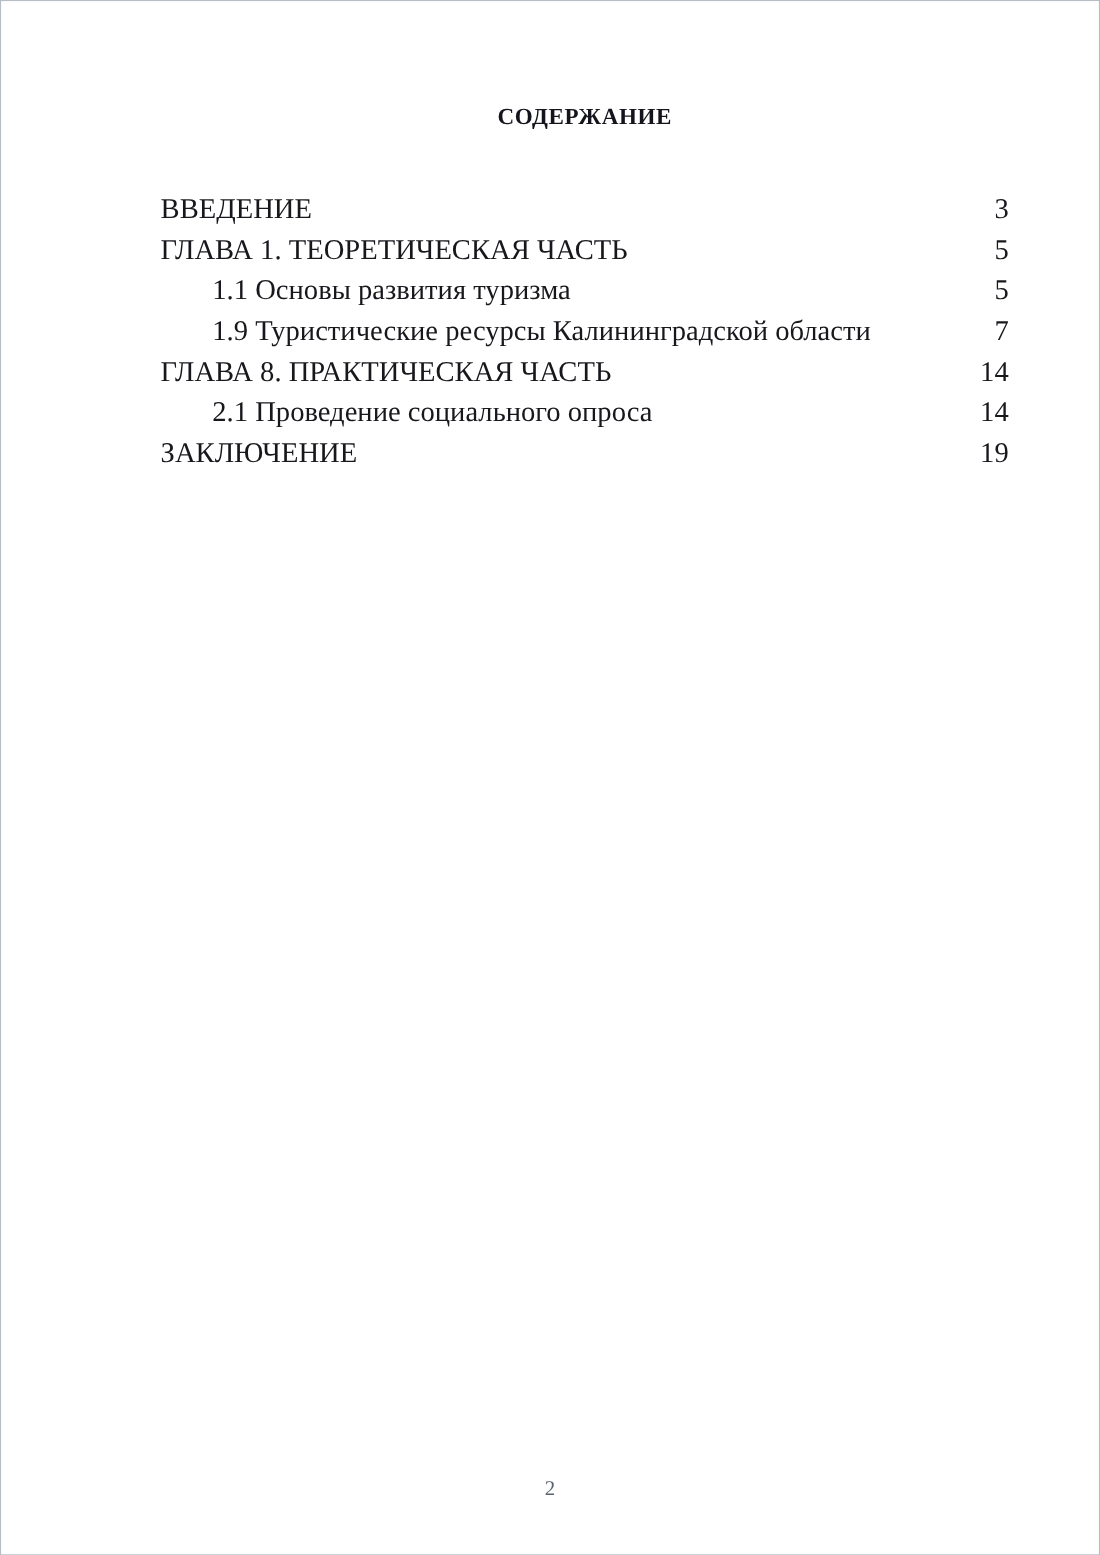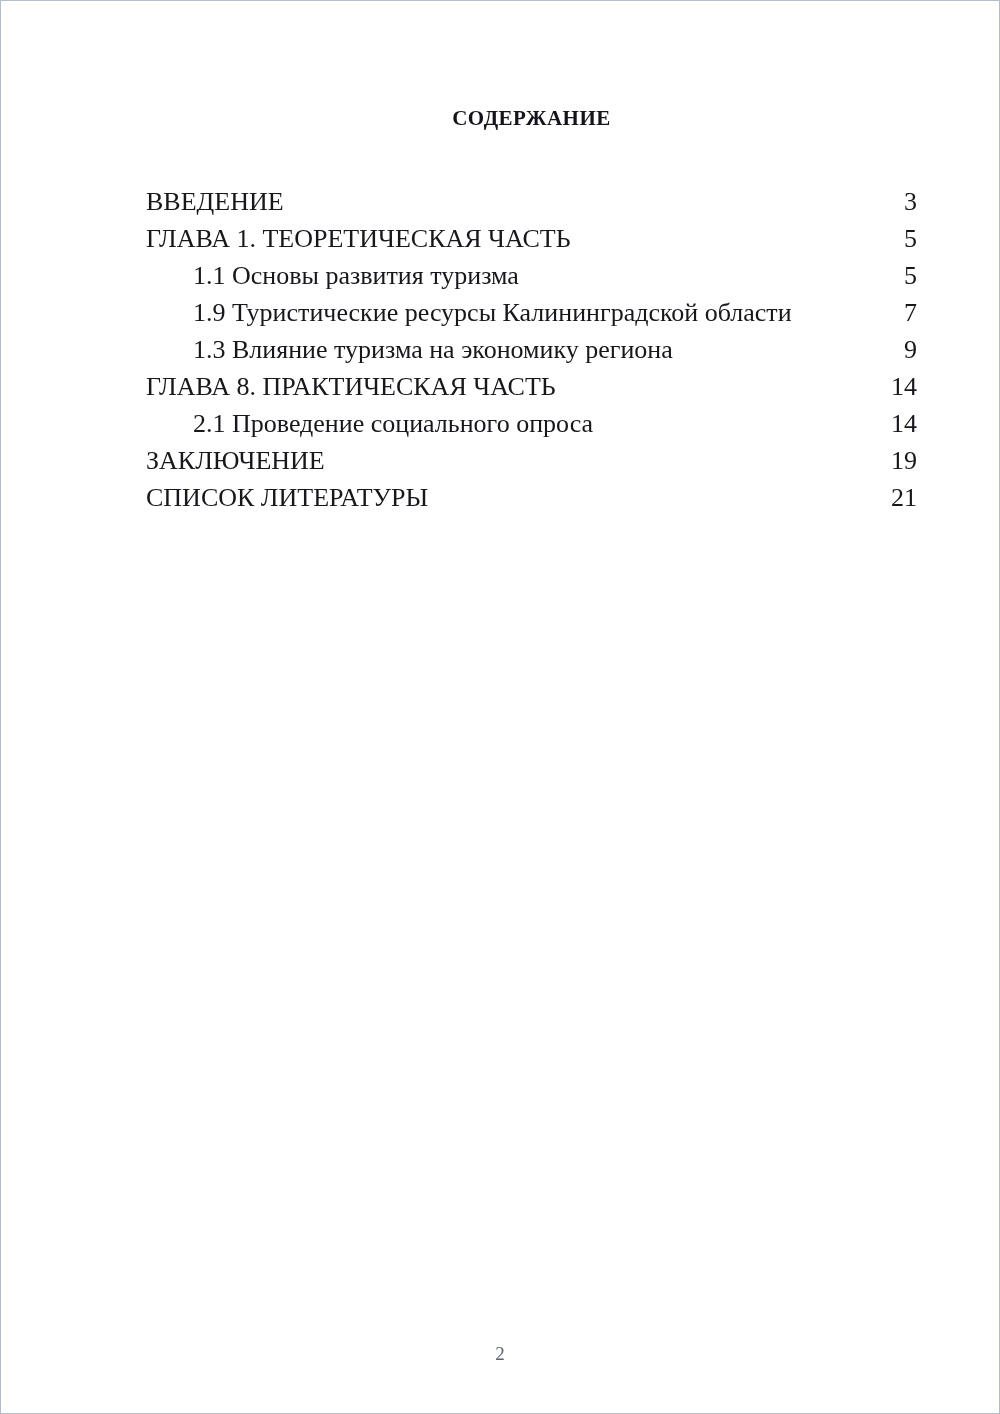--- a/index.html
+++ b/index.html
@@ -19,21 +19,20 @@
     left: 145px;
     right: 82px;
   }
   .doc-title {
     font-size: 21px;
     font-weight: bold;
     text-align: center;
     letter-spacing: 0.5px;
     color: #14141c;
     margin-bottom: 52px;
-    margin-top: 12px;
   }
   .toc-row {
     display: flex;
     justify-content: space-between;
     align-items: baseline;
     font-size: 26px;
     line-height: 37px;
     height: 37px;
     white-space: nowrap;
   }
@@ -73,46 +72,38 @@
       <div class="toc-row lvl1">
         <span class="lbl">1.1 Основы развития туризма</span>
         <span class="pg">5</span>
       </div>
 
       <div class="toc-row lvl1">
         <span class="lbl">1.9 Туристические ресурсы Калининградской области</span>
         <span class="pg">7</span>
       </div>
 
-      <div class="toc-row lvl1">
-        <span class="lbl">1.3 Влияние туризма на экономику региона</span>
-        <span class="pg">9</span>
-      </div>
 
 
       <div class="toc-row lvl0">
         <span class="lbl">ГЛАВА 8. ПРАКТИЧЕСКАЯ ЧАСТЬ</span>
         <span class="pg">14</span>
       </div>
 
       <div class="toc-row lvl1">
         <span class="lbl">2.1 Проведение социального опроса</span>
         <span class="pg">14</span>
       </div>
 
 
       <div class="toc-row lvl0">
         <span class="lbl">ЗАКЛЮЧЕНИЕ</span>
         <span class="pg">19</span>
       </div>
 
-      <div class="toc-row lvl0">
-        <span class="lbl">СПИСОК ЛИТЕРАТУРЫ</span>
-        <span class="pg">21</span>
-      </div>
 
     </div>
   </div>
 
   <div class="footer">
     <span>2</span>
   </div>
 </div>
 
 </body></html>

